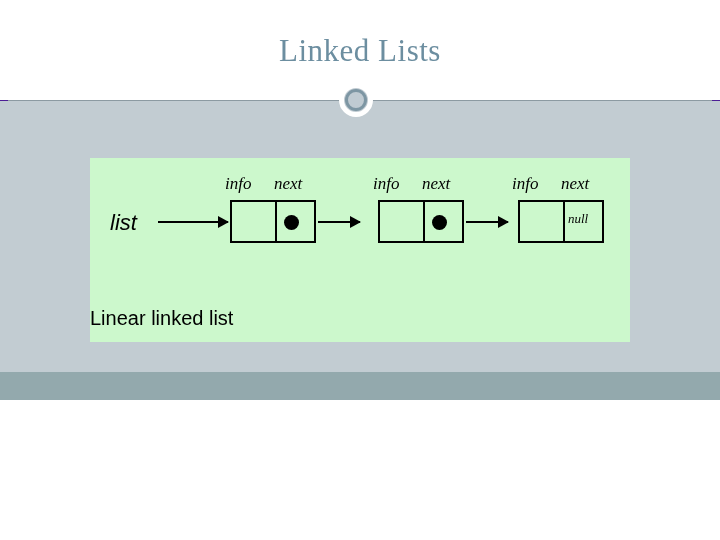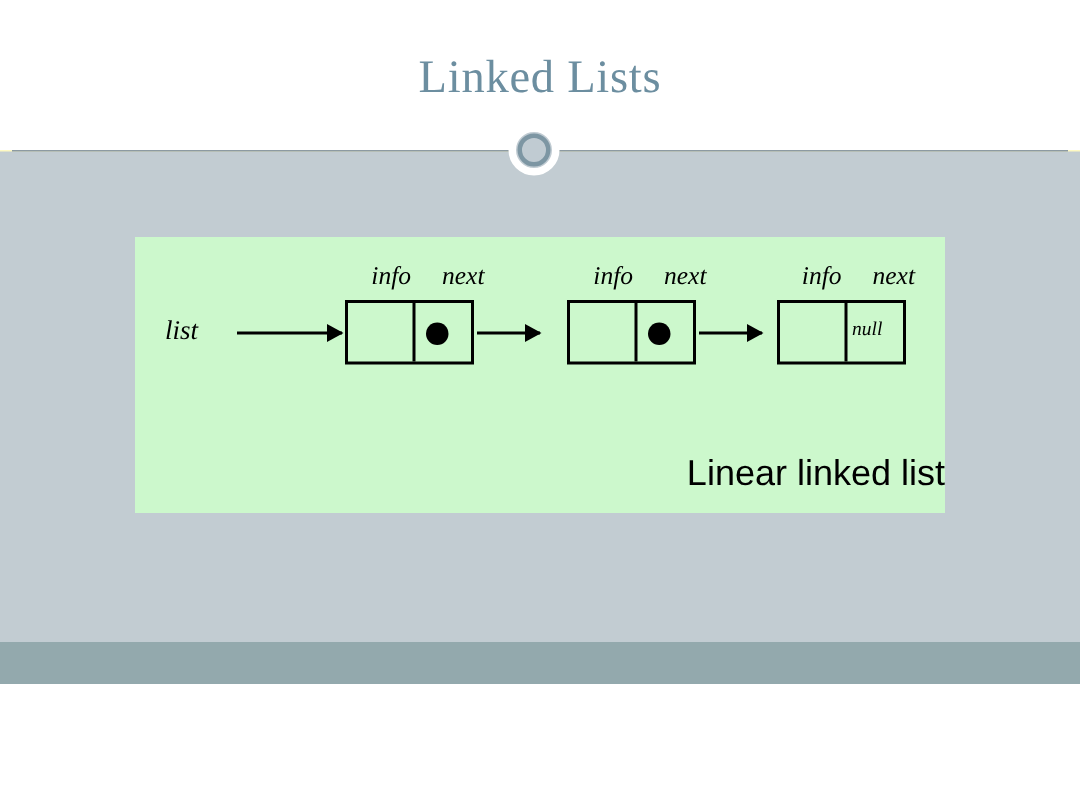--- a/index.html
+++ b/index.html
@@ -9,22 +9,22 @@
   body {
     width: 720px;
     height: 540px;
     background: #ffffff;
     font-family: "Liberation Sans", sans-serif;
     overflow: hidden;
   }
   .slide {
     position: relative;
     width: 720px;
-    height: 456px;
-    background: #fef9c3;
+    height: 400px;
+    background: #4c1d95;
     overflow: hidden;
   }
   
   .header-band {
     position: absolute;
     left: 0;
     top: 0;
     width: 720px;
     height: 100px;
     background: #ffffff;
@@ -99,33 +99,33 @@
     top: 158px;
     width: 540px;
     height: 184px;
     background: #ccf8cc;
   }
   .diagram-caption {
     position: absolute;
     left: 0;
     bottom: 12px;
     width: 540px;
-    text-align: right;
+    text-align: left;
     font-family: "Liberation Sans", sans-serif;
-    font-size: 24px;
+    font-size: 20px;
     color: #000000;
   }
   
   .list-label {
     position: absolute;
     left: 20px;
     top: 52px;
-    font-family: Liberation Serif, serif;
+    font-family: Liberation Sans, sans-serif;
     font-style: italic;
-    font-size: 18px;
+    font-size: 22px;
     color: #000000;
   }
   
   .head-arrow {
     position: absolute;
     left: 68px;
     top: 63px;
     width: 70px;
     height: 2px;
     background: #000000;
@@ -167,21 +167,21 @@
     background: #000000;
   }
   .node-labels {
     position: absolute;
     top: 16px;
     width: 98px;
     display: flex;
   }
   .node-labels span {
     flex: 1;
-    text-align: right;
+    text-align: left;
     font-family: "Liberation Serif", serif;
     font-style: italic;
     font-size: 17px;
     color: #000000;
   }
   .node1 { left: 140px; }
   .node2 { left: 288px; }
   .node3 { left: 428px; }
   .labels1 { left: 135px; }
   .labels2 { left: 283px; }

